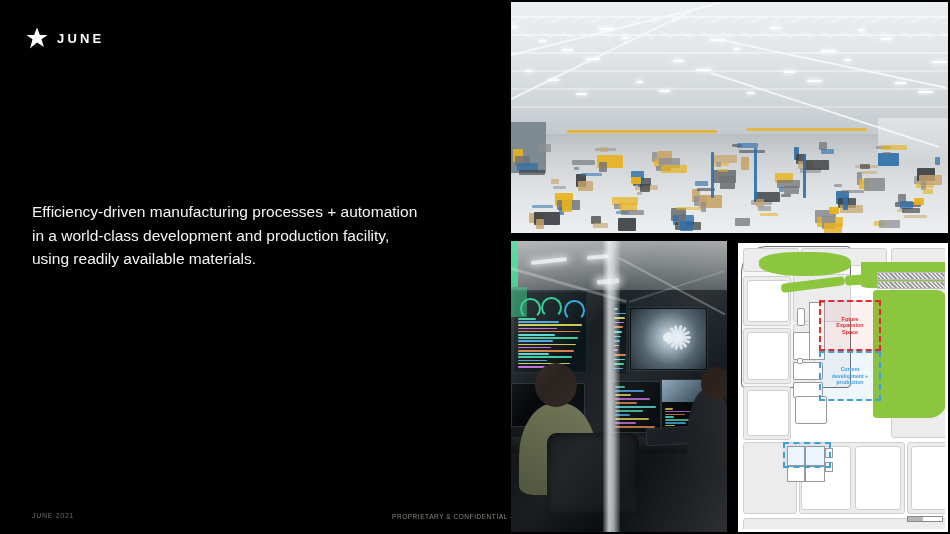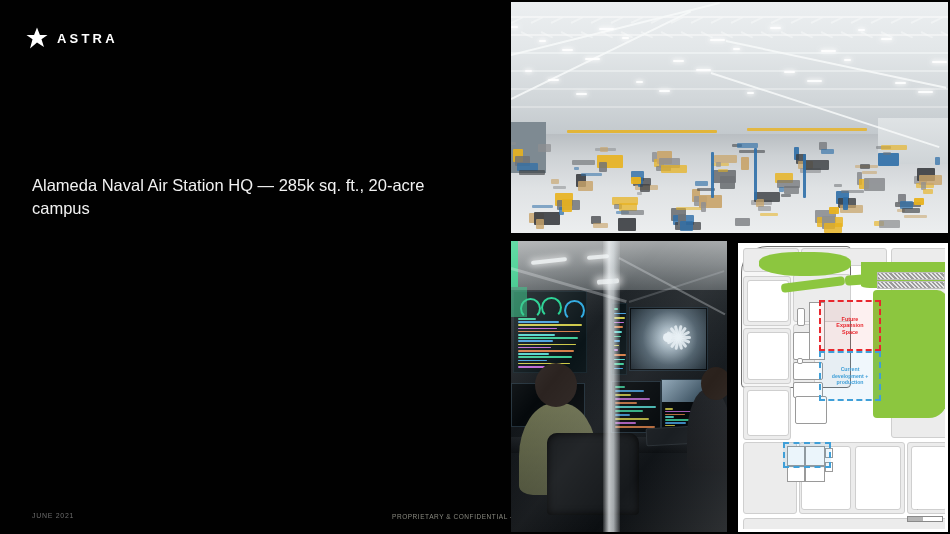--- a/index.html
+++ b/index.html
@@ -104,25 +104,27 @@
 </style>
 </head>
 <body>
 
 <div class="slide">
 
   <div class="logo">
     <svg class="logo-star" viewBox="0 0 24 24">
       <polygon points="12,0.5 15.2,8.6 23.5,8.6 16.9,13.4 19.6,21.8 12,16.8 4.4,23.5 7.1,13.4 0.5,8.6 8.8,8.6" fill="#ffffff"></polygon>
     </svg>
-    <span class="logo-word">ASTRA</span>
+    <span class="logo-word">JUNE</span>
   </div>
 
   <div class="textcol">
-    <p class="subtitle">Alameda Naval Air Station HQ — 285k sq. ft., 20-acre campus</p>
+    <p class="body-copy">Efficiency-driven manufacturing processes + automation
+in a world-class development and production facility,
+using readily available materials.</p>
   </div>
 
   <div class="foot-date">JUNE 2021</div>
   <div class="foot-conf">PROPRIETARY &amp; CONFIDENTIAL — DO NOT REDISTRIBUTE</div>
 
   <div class="ph" id="factory">
     <div class="fac-roof"></div>
     <div class="fac-floor"></div>
     <div class="wall-l"></div>
     <div class="wall-r"></div>

